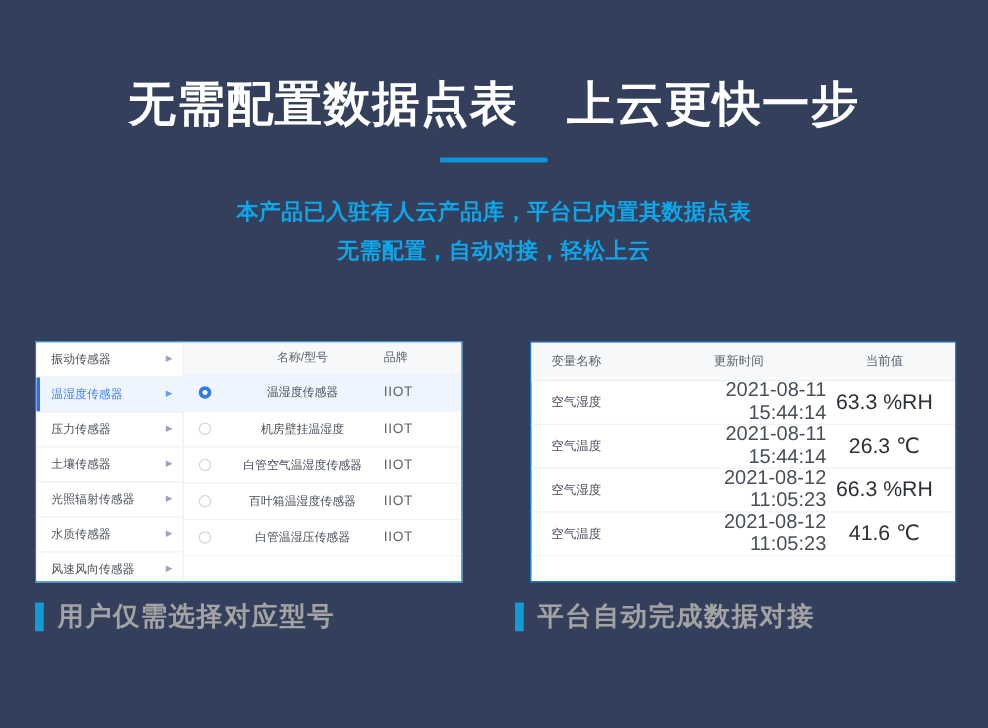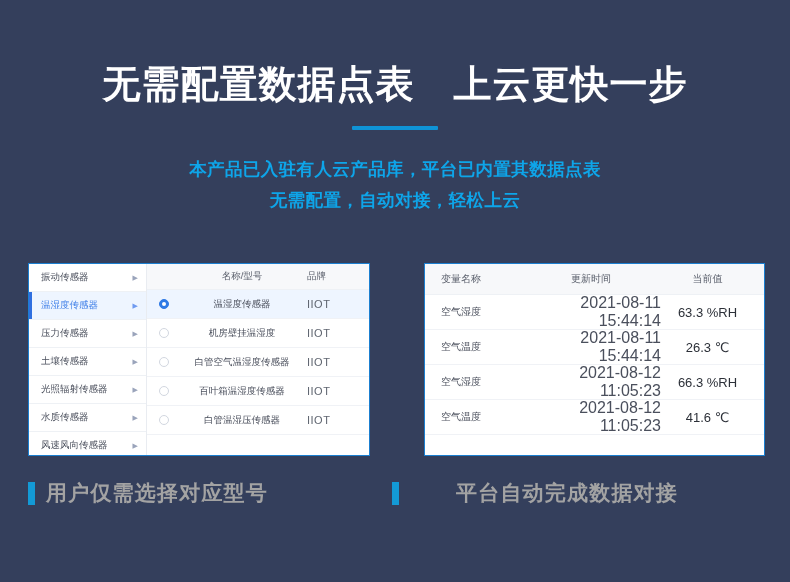--- a/index.html
+++ b/index.html
@@ -52,21 +52,21 @@
   .panels {
     position: absolute;
     top: 263px;
     left: 0;
     width: 790px;
     height: 193px;
   }
 
   .panel {
     position: absolute;
-    top: 0;
+    top: 10px;
     background: #ffffff;
     border: 1px solid #1b7fd0;
     overflow: hidden;
   }
 
   .panel-left  { left: 28px;  width: 342px; height: 193px; }
   .panel-right { left: 412px; width: 341px; height: 193px; margin-left: 12px; }
 
   
   .left-wrap { display: flex; height: 100%; }
@@ -178,40 +178,40 @@
   .rtable-head .rc-val  { flex: 1; text-align: center; padding-right: 10px; }
 
   .rrow {
     display: flex;
     height: 35px;
     align-items: center;
     border-bottom: 1px solid #f0f2f6;
   }
   .rrow .rc-var  { width: 96px; padding-left: 16px; font-size: 10px; color: #4a4f5c; white-space: nowrap; }
   .rrow .rc-time { width: 140px; text-align: right; font-size: 16px; color: #4a4f5c; }
-  .rrow .rc-val  { flex: 1; text-align: center; padding-right: 10px; font-size: 13px; color: #2c3038; }
+  .rrow .rc-val  { flex: 1; text-align: center; padding-right: 10px; font-size: 17px; color: #2c3038; }
 
   
   .captions {
     position: absolute;
     top: 478px;
     left: 0;
     width: 790px;
     height: 34px;
   }
 
   .caption {
     position: absolute;
     top: 0;
     display: flex;
     align-items: center;
     height: 30px;
   }
   .caption-left  { left: 28px; }
-  .caption-right { left: 392px; gap: 46px; }
+  .caption-right { left: 412px; }
 
   .caption-bar {
     width: 7px;
     height: 23px;
     background: #139ad6;
     margin-right: 11px;
     flex: 0 0 7px;
   }
 
   .caption-text {

